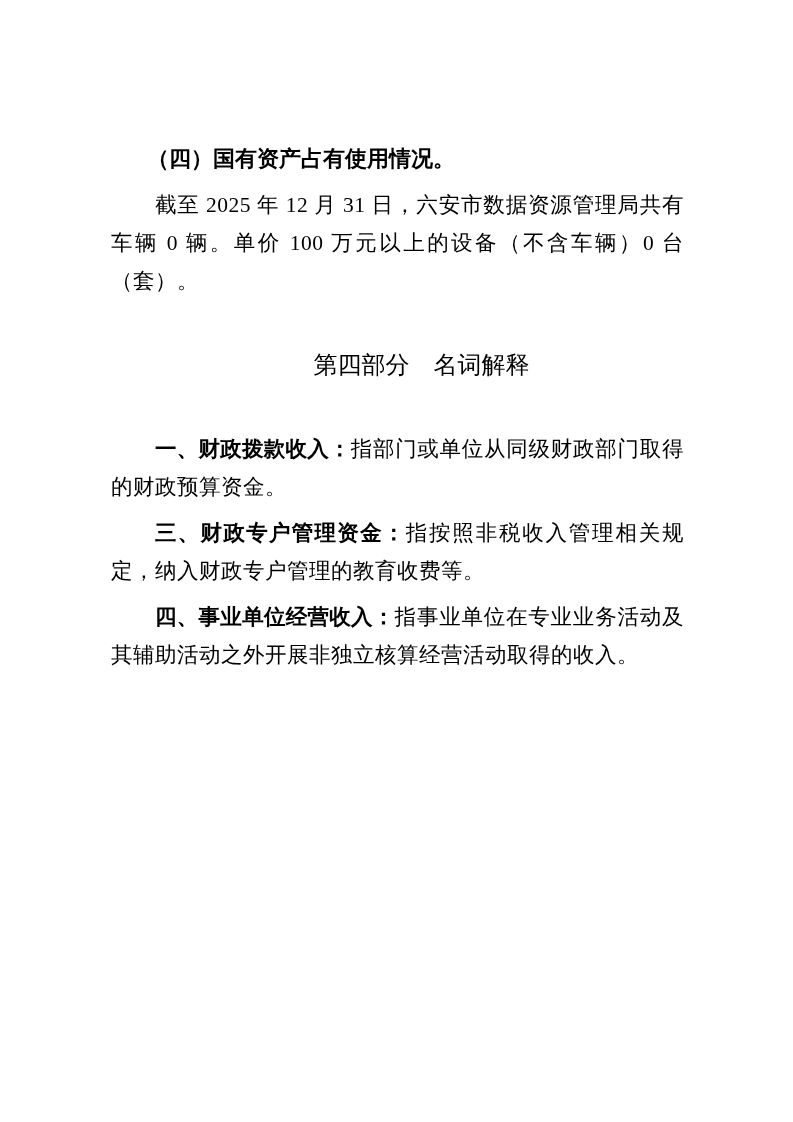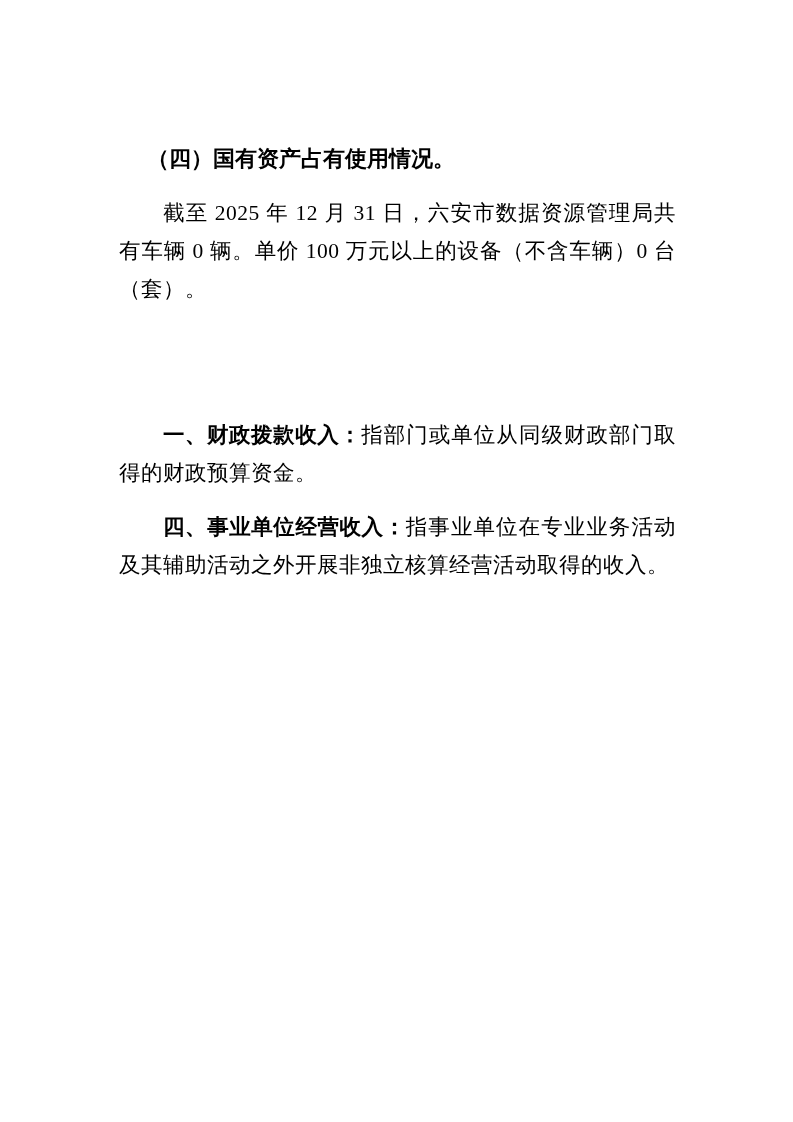--- a/index.html
+++ b/index.html
@@ -16,21 +16,21 @@
     overflow: hidden;
     font-family: "Liberation Serif", "DejaVu Serif", serif;
   }
   .content {
     position: absolute;
     left: 103px;
     top: 140px;
     width: 589px;
   }
   .body-para {
-    margin: 16px;
+    margin: 8px;
     font-size: 21.5px;
     line-height: 38px;
     text-indent: 44px;
     text-align: justify;
     text-justify: inter-character;
     letter-spacing: 0.5px;
   }
   .sub-heading {
     margin: 0;
     font-size: 22px;
@@ -65,27 +65,31 @@
 
     <h3 class="sub-heading">（四）国有资产占有使用情况。</h3>
 
     <p class="body-para">截至 2025 年 12 月 31 日，六安市数据资源管理局共有车辆 0 辆。单价 100 万元以上的设备（不含车辆）0 台（套）。</p>
 
 
 
 
     <div class="spacer"></div>
 
+    <h2 class="part-title">第四部分　名词解释</h2>
 
     <div class="spacer"></div>
 
     <p class="body-para">
       <span class="term">一、财政拨款收入：</span><span>指部门或单位从同级财政部门取得的财政预算资金。</span>
     </p>
 
 
+    <p class="body-para">
+      <span class="term">三、财政专户管理资金：</span><span>指按照非税收入管理相关规定，纳入财政专户管理的教育收费等。</span>
+    </p>
 
     <p class="body-para">
       <span class="term">四、事业单位经营收入：</span><span>指事业单位在专业业务活动及其辅助活动之外开展非独立核算经营活动取得的收入。</span>
     </p>
 
   </div>
 </div>
 
 </body></html>

